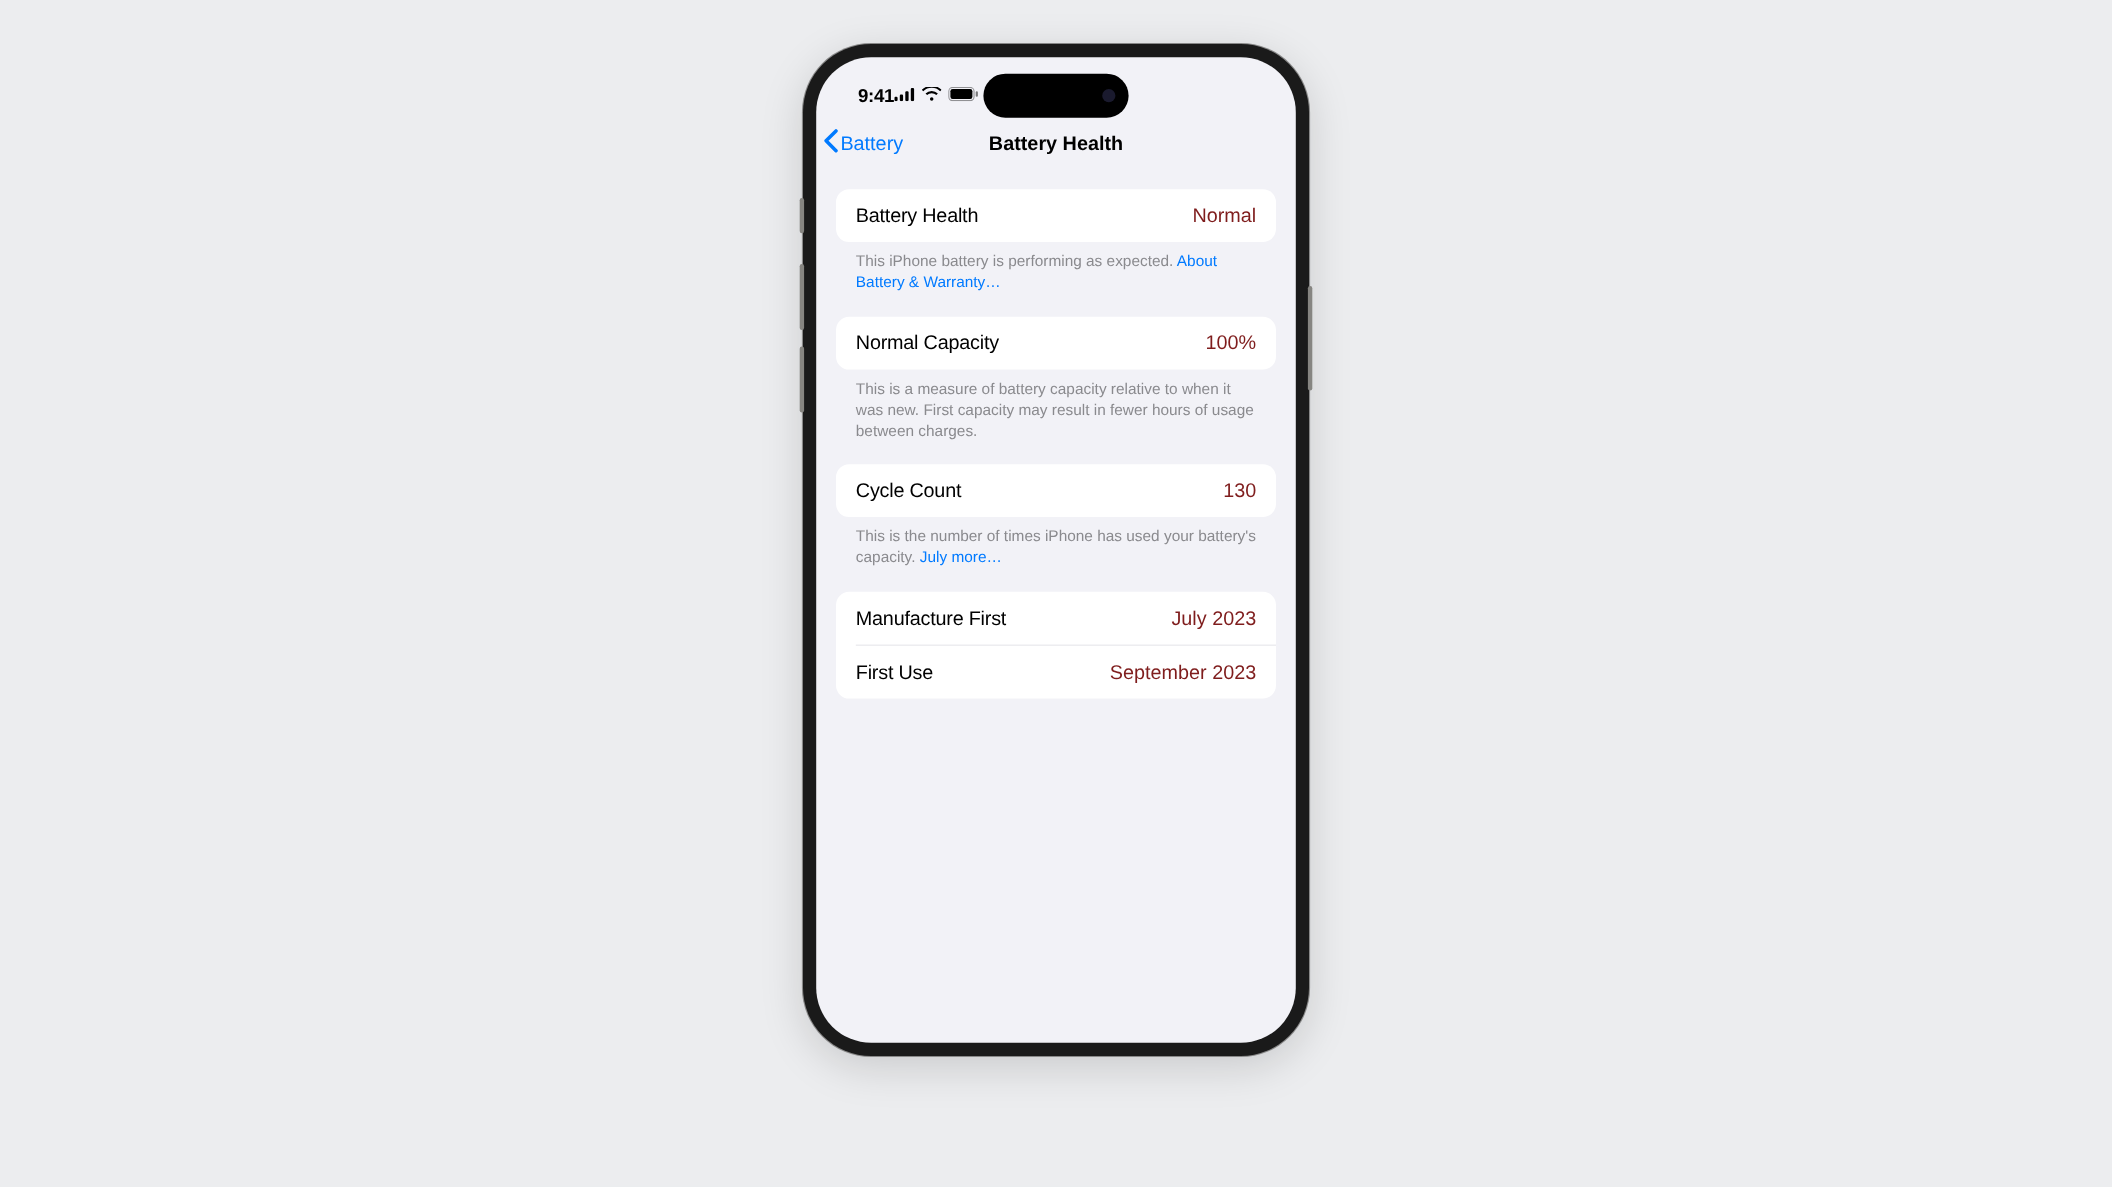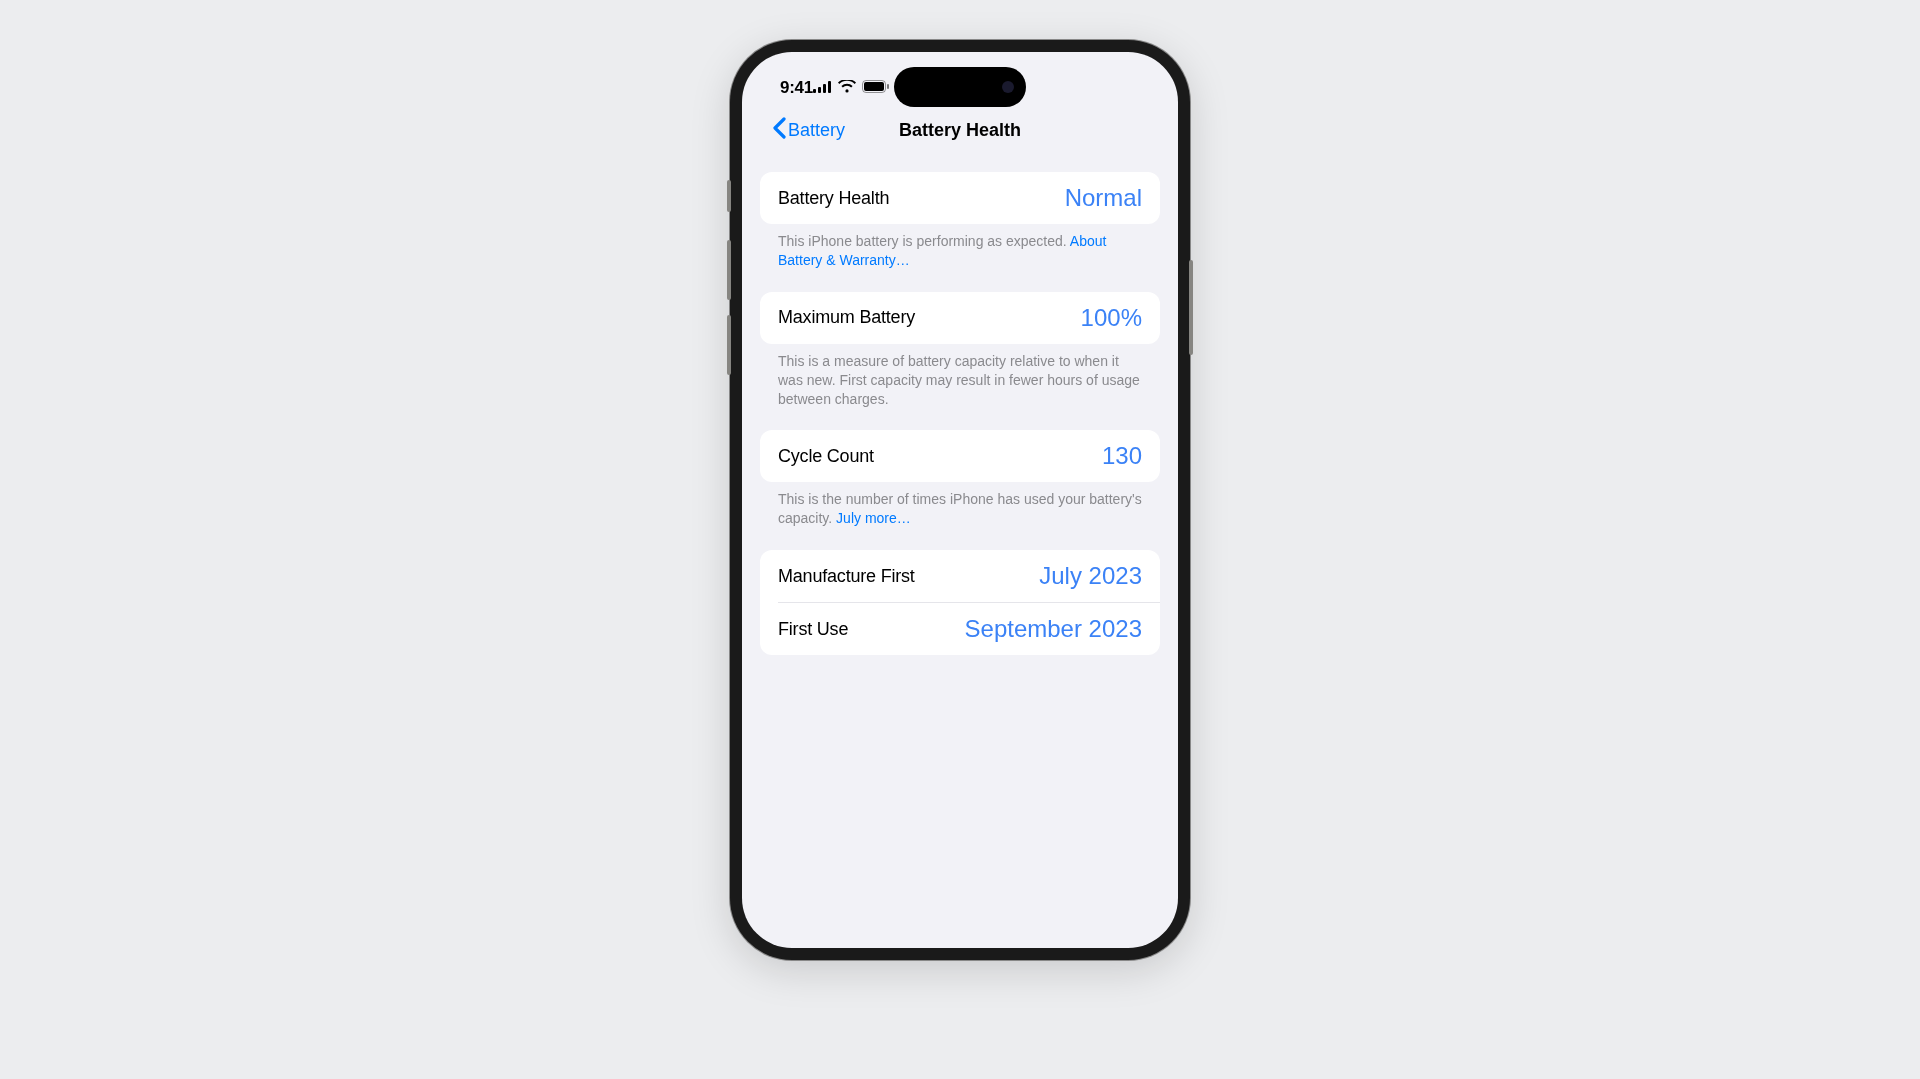--- a/index.html
+++ b/index.html
@@ -70,21 +70,21 @@
       letter-spacing: -0.3px;
     }
     .status-icons {
       display: flex;
       align-items: center;
       gap: 6px;
     }
     .nav-bar {
       display: flex;
       align-items: center;
-      padding: 12px 30px;
+      padding: 12px 6px;
       position: relative;
       height: 48px;
     }
     .nav-back {
       display: flex;
       align-items: center;
       color: #007aff;
       font-size: 18px;
       gap: 2px;
       cursor: pointer;
@@ -111,22 +111,22 @@
       align-items: center;
       padding: 12px 18px;
       min-height: 48px;
     }
     .row-label {
       font-size: 18px;
       color: #000;
       letter-spacing: -0.2px;
     }
     .row-value {
-      font-size: 24px;
-      color: #3b82f6;
+      font-size: 18px;
+      color: #7f1d1d;
     }
     .footer-text {
       padding: 8px 18px 22px 18px;
       font-size: 14px;
       color: #8a8a8e;
       line-height: 1.35;
     }
     .footer-link {
       color: #007aff;
     }
@@ -202,21 +202,21 @@
           <span class="row-label">Battery Health</span>
           <span class="row-value">Normal</span>
         </div>
       </div>
       <div class="footer-text">
         <span>This iPhone battery is performing as expected. </span><span class="footer-link">About Battery &amp; Warranty…</span>
       </div>
 
       <div class="card">
         <div class="row">
-          <span class="row-label">Maximum Battery</span>
+          <span class="row-label">Normal Capacity</span>
           <span class="row-value">100%</span>
         </div>
       </div>
       <div class="footer-text">This is a measure of battery capacity relative to when it was new. First capacity may result in fewer hours of usage between charges.</div>
 
       <div class="card">
         <div class="row">
           <span class="row-label">Cycle Count</span>
           <span class="row-value">130</span>
         </div>

